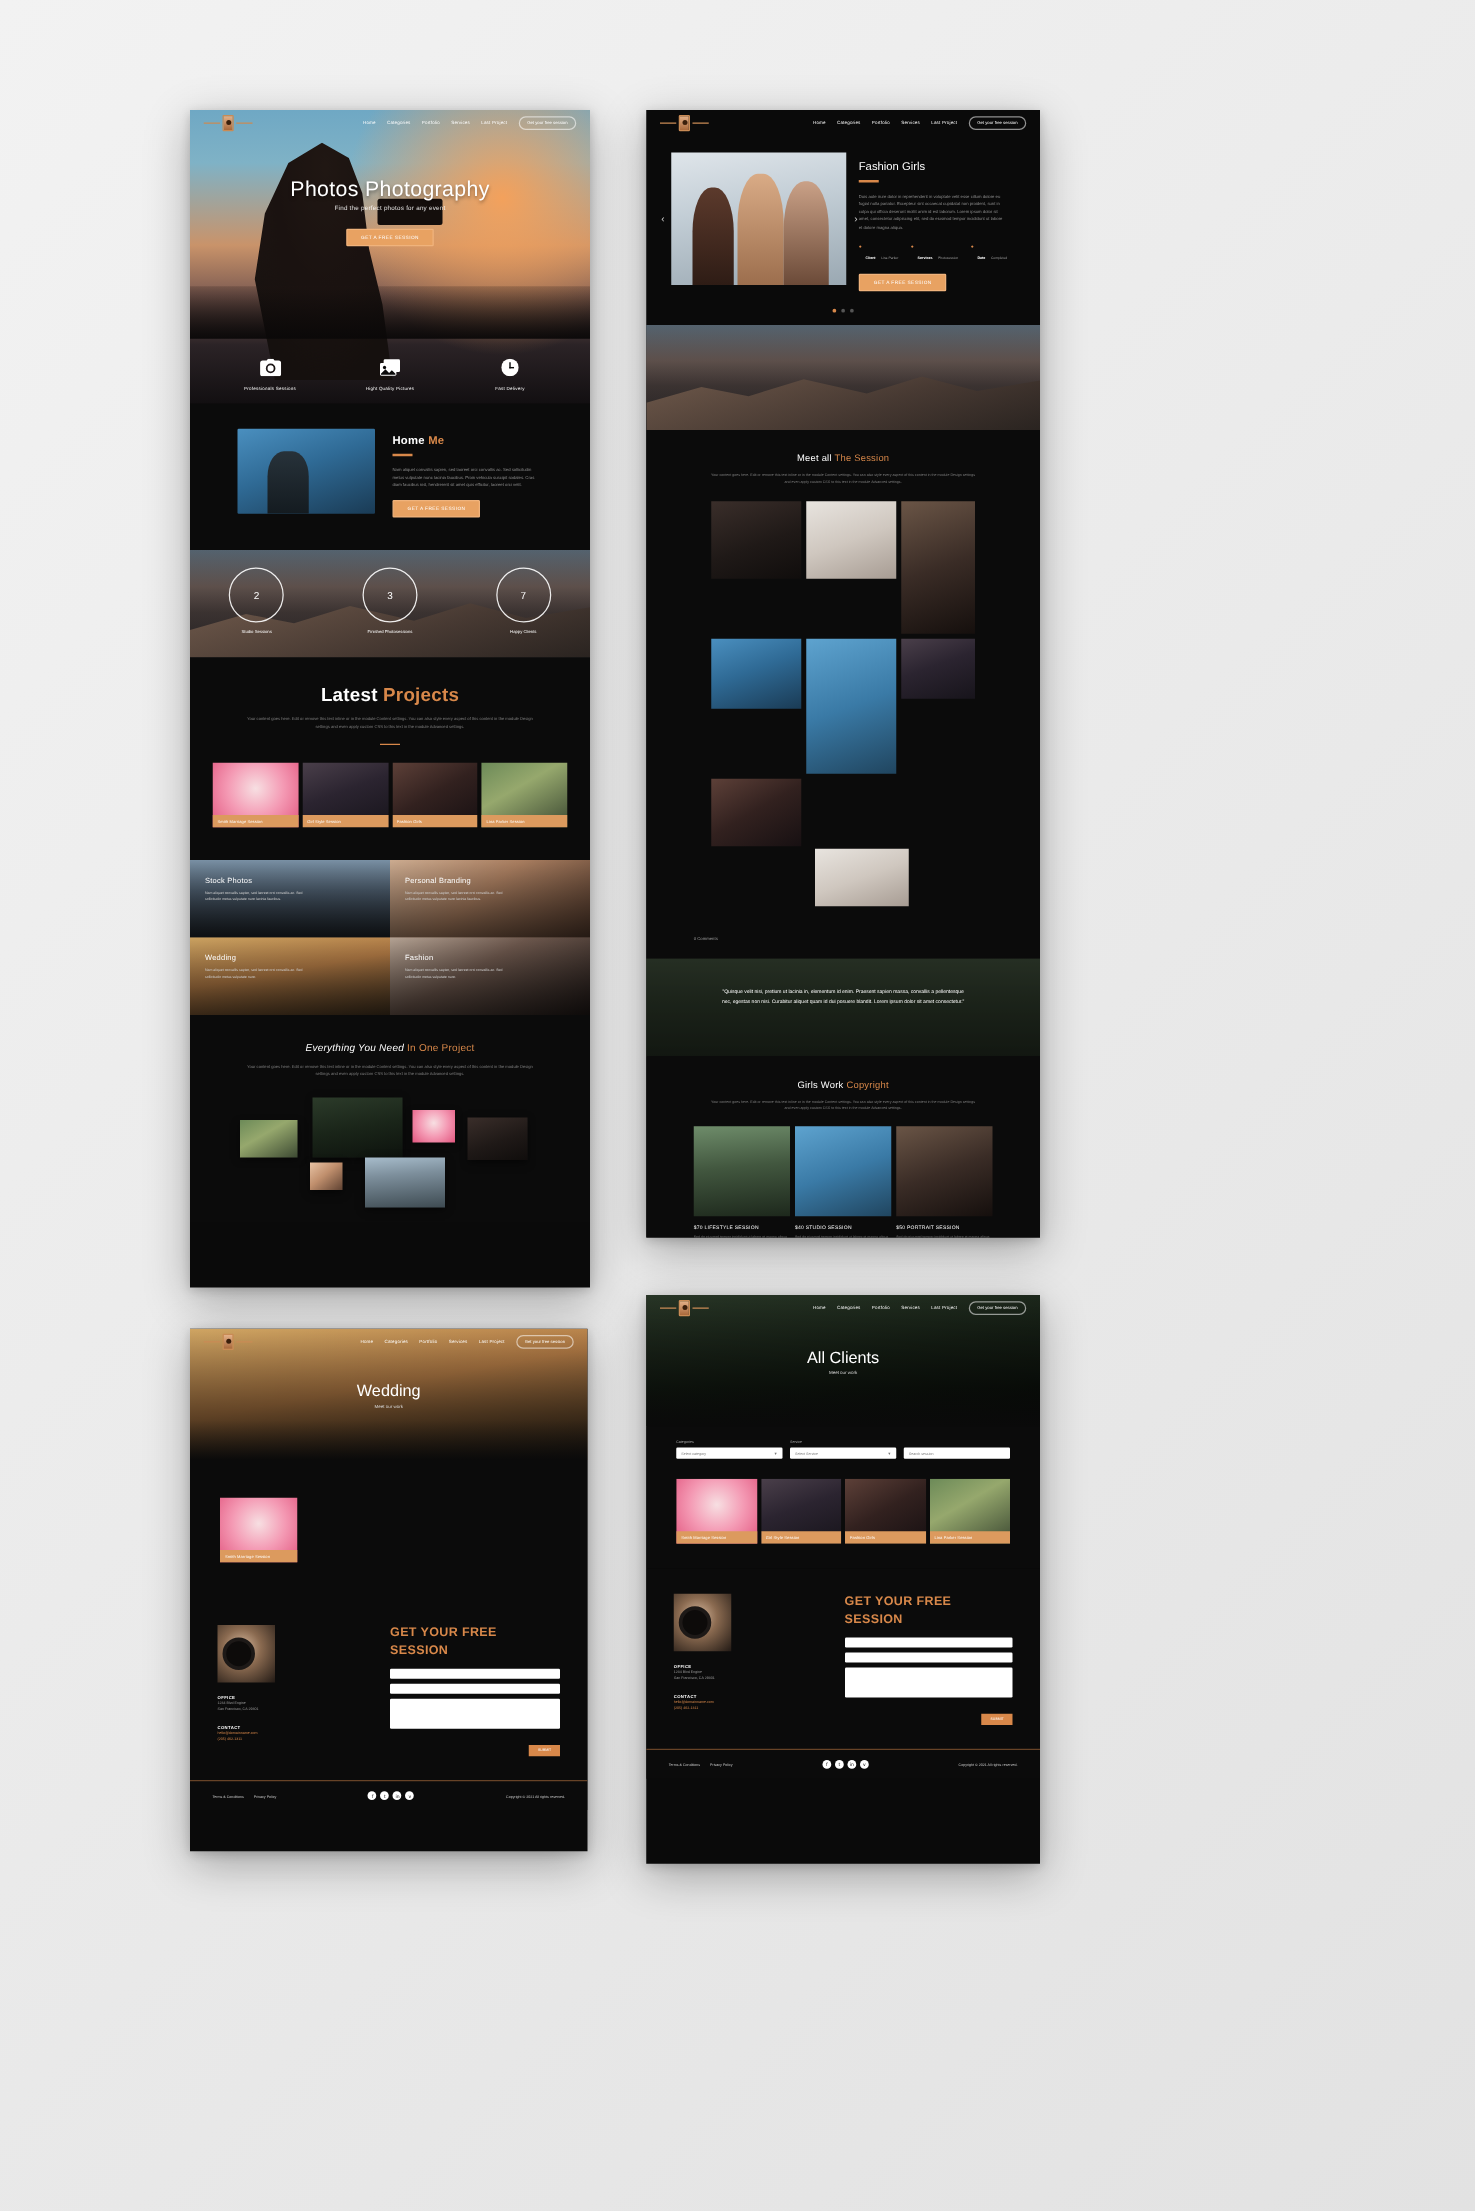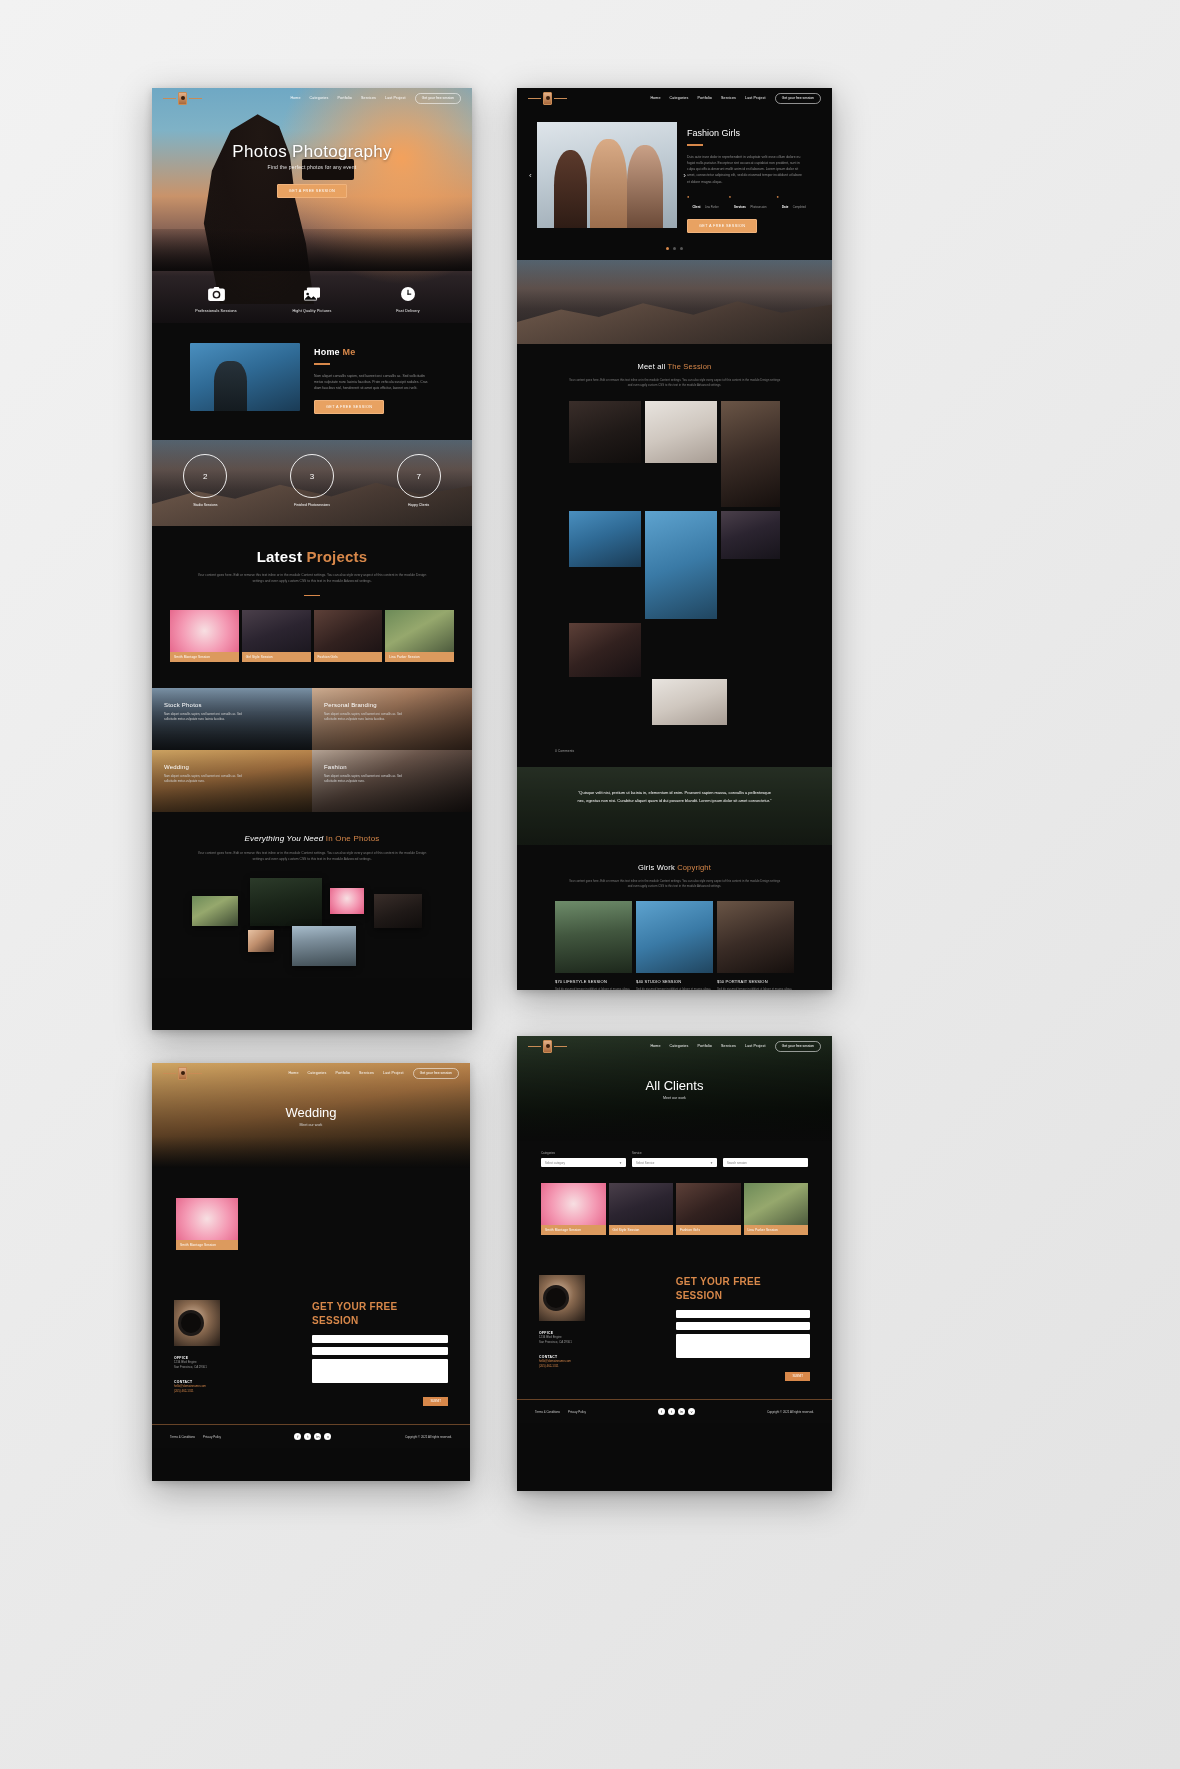--- a/index.html
+++ b/index.html
@@ -423,21 +423,21 @@
         <div class="ov"></div>
         <div class="tx">
             <div class="tt">Fashion</div>
         <div class="pp">Nam aliquet convallis sapien, sed laoreet orci convallis ac. Sed sollicitudin metus vulputate nunc.</div>
           </div>
       </div>
     </div>
 
     <div class="sec">
       <div class="blk" style="padding-bottom:6px;">
-        <div class="h-dual" style="font-size:8px;"><span style="color:#fff;font-weight:400;font-style:italic;">Everything You Need </span><span style="font-weight:400;">In One Photos</span></div>
+        <div class="h-dual" style="font-size:8px;"><span style="color:#fff;font-weight:400;font-style:italic;">Everything You Need </span><span style="font-weight:400;">In One Project</span></div>
         <div class="para">Your content goes here. Edit or remove this text inline or in the module Content settings. You can also style every aspect of this content in the module Design settings and even apply custom CSS to this text in the module Advanced settings.</div>
       </div>
       <div class="scatter">
         <div class="sp p-lina" style="left:40px; top:28px;  width:46px; height:30px;"></div>
         <div class="sp p-forest" style="left:98px; top:10px;  width:72px; height:48px;"></div>
         <div class="sp p-wed" style="left:178px;top:20px;  width:34px; height:26px;"></div>
         <div class="sp p-dark" style="left:222px;top:26px;  width:48px; height:34px;"></div>
         <div class="sp p-brand" style="left:96px; top:62px;  width:26px; height:22px;"></div>
         <div class="sp p-mtn" style="left:140px;top:58px;  width:64px; height:40px;"></div>
       </div>

